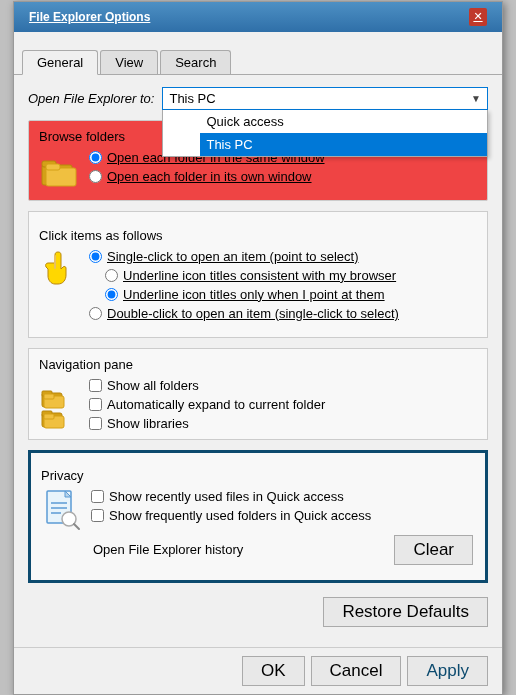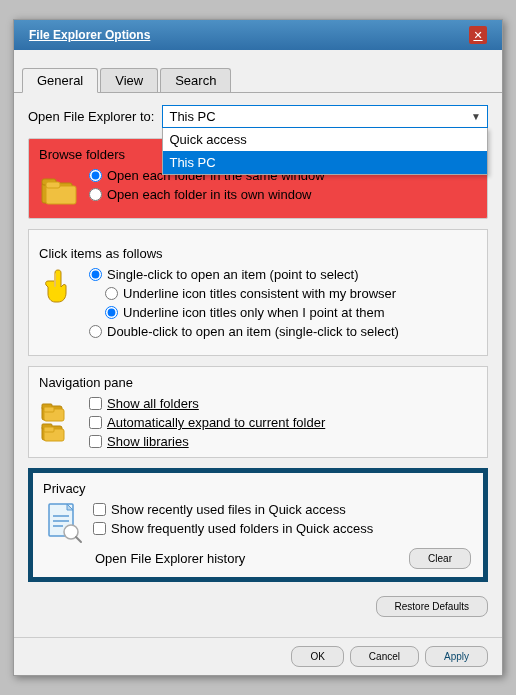--- a/index.html
+++ b/index.html
@@ -71,20 +71,21 @@
     }
     .row-inline {
       display: flex;
       align-items: center;
       margin-bottom: 10px;
       gap: 8px;
     }
     .label-text {
       font-size: 13px;
       white-space: nowrap;
+      font-style: italic;
     }
     
     .dropdown-open-container {
       position: relative;
       flex: 1;
     }
     .dropdown-display {
       width: 100%;
       padding: 3px 6px;
       border: 1px solid #0078d7;
@@ -103,20 +104,21 @@
       background: white;
       border: 1px solid #aaa;
       border-top: none;
       z-index: 100;
       box-shadow: 2px 2px 4px rgba(0,0,0,0.2);
     }
     .dropdown-option {
       padding: 4px 6px;
       cursor: pointer;
       font-size: 13px;
+      margin-left: 37px;
     }
     .dropdown-option.selected {
       background: #0078d7;
       color: white;
     }
     .section {
       border: 1px solid #ccc;
       margin-bottom: 10px;
       padding: 8px 10px;
       background: #ef4444;
@@ -124,20 +126,21 @@
     }
     .section-title {
       font-size: 13px;
       font-weight: normal;
       margin-bottom: 6px;
     }
     .section-content {
       display: flex;
       align-items: flex-start;
       gap: 8px;
+      text-decoration: underline;
     }
     .section-icon {
       width: 42px;
       height: 42px;
       flex-shrink: 0;
       display: flex;
       align-items: center;
       justify-content: center;
     }
     .radio-group {
@@ -173,49 +176,48 @@
       background: #f8f8f8;
     }
     .nav-section {
       border: 1px solid #ccc;
       margin-bottom: 10px;
       padding: 8px 10px;
       background: #f8f8f8;
     }
     .nav-content {
       display: flex;
-      align-items: center;
+      align-items: flex-end;
       gap: 8px;
-      text-decoration: underline;
     }
     .privacy-section {
-      border: 5px solid #0c4a6e;
+      border: 3px solid #0c4a6e;
       margin-bottom: 10px;
-      padding: 8px 10px;
+      padding: 15px 10px;
       background: #f8f8f8;
     }
     .privacy-content {
       display: flex;
       align-items: flex-start;
       gap: 8px;
     }
     .clear-row {
       display: flex;
       align-items: center;
       justify-content: space-between;
       margin-top: 8px;
       padding: 0 2px;
     }
     .btn {
       padding: 4px 18px;
       border: 1px solid #aaa;
       background: #e8e8e8;
-      font-size: 10px;
-      cursor: pointer;
-      border-radius: 8px;
+      font-size: 17px;
+      cursor: pointer;
+      border-radius: 0;
     }
     .btn:disabled {
       color: #0c4a6e;
       cursor: default;
     }
     .restore-row {
       display: flex;
       justify-content: flex-end;
       padding: 4px 0 8px 0;
     }

